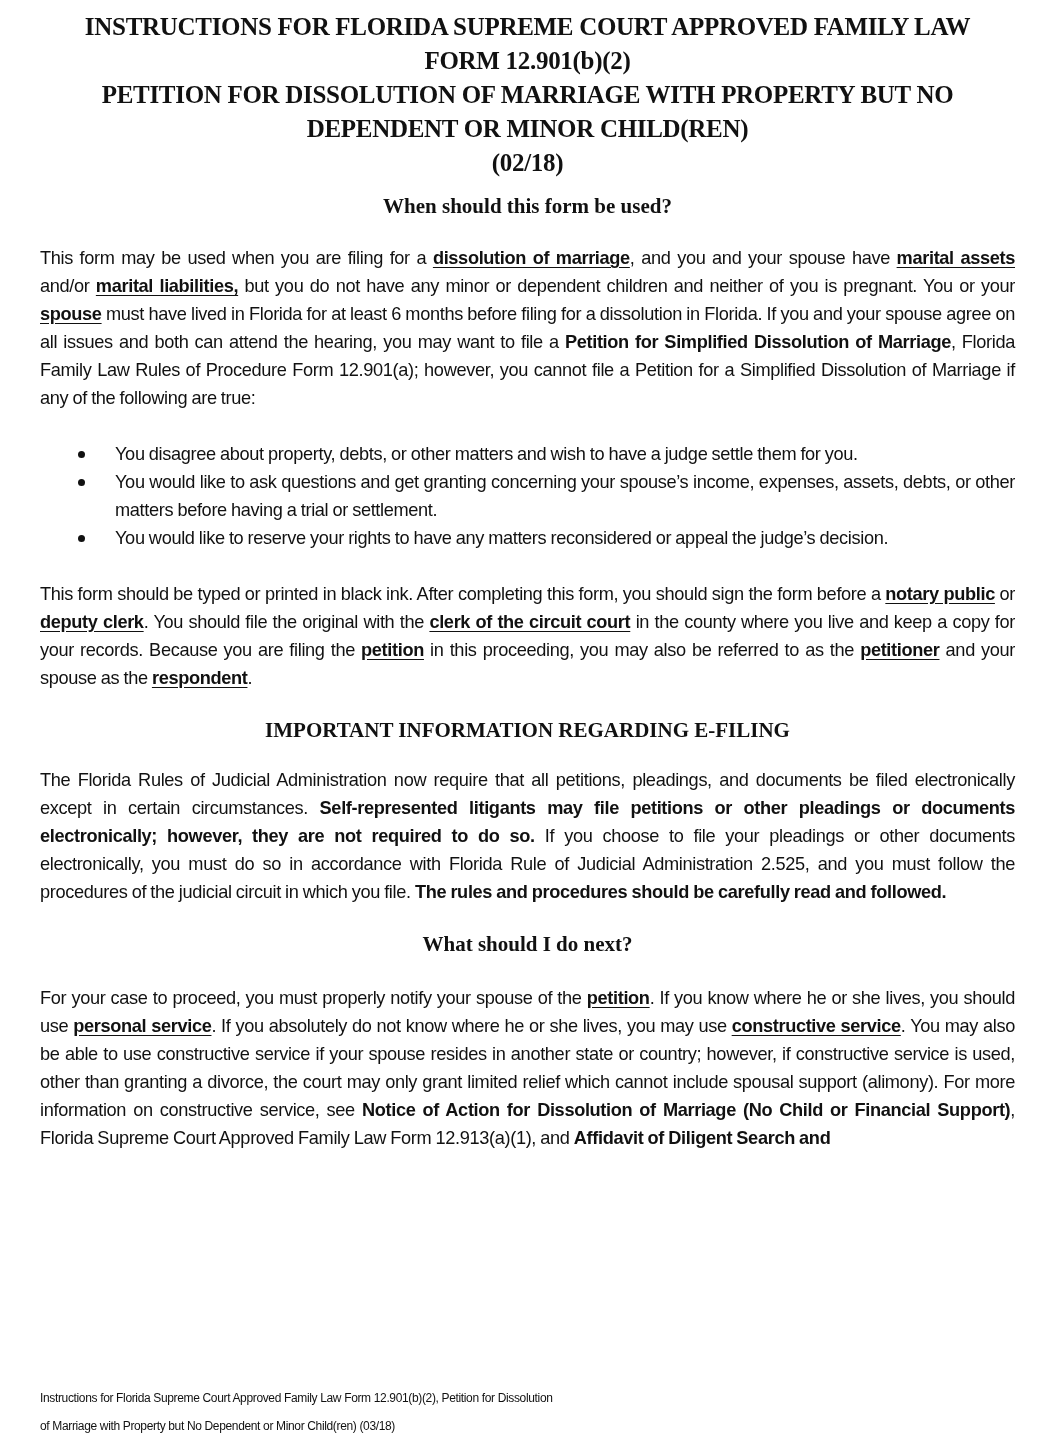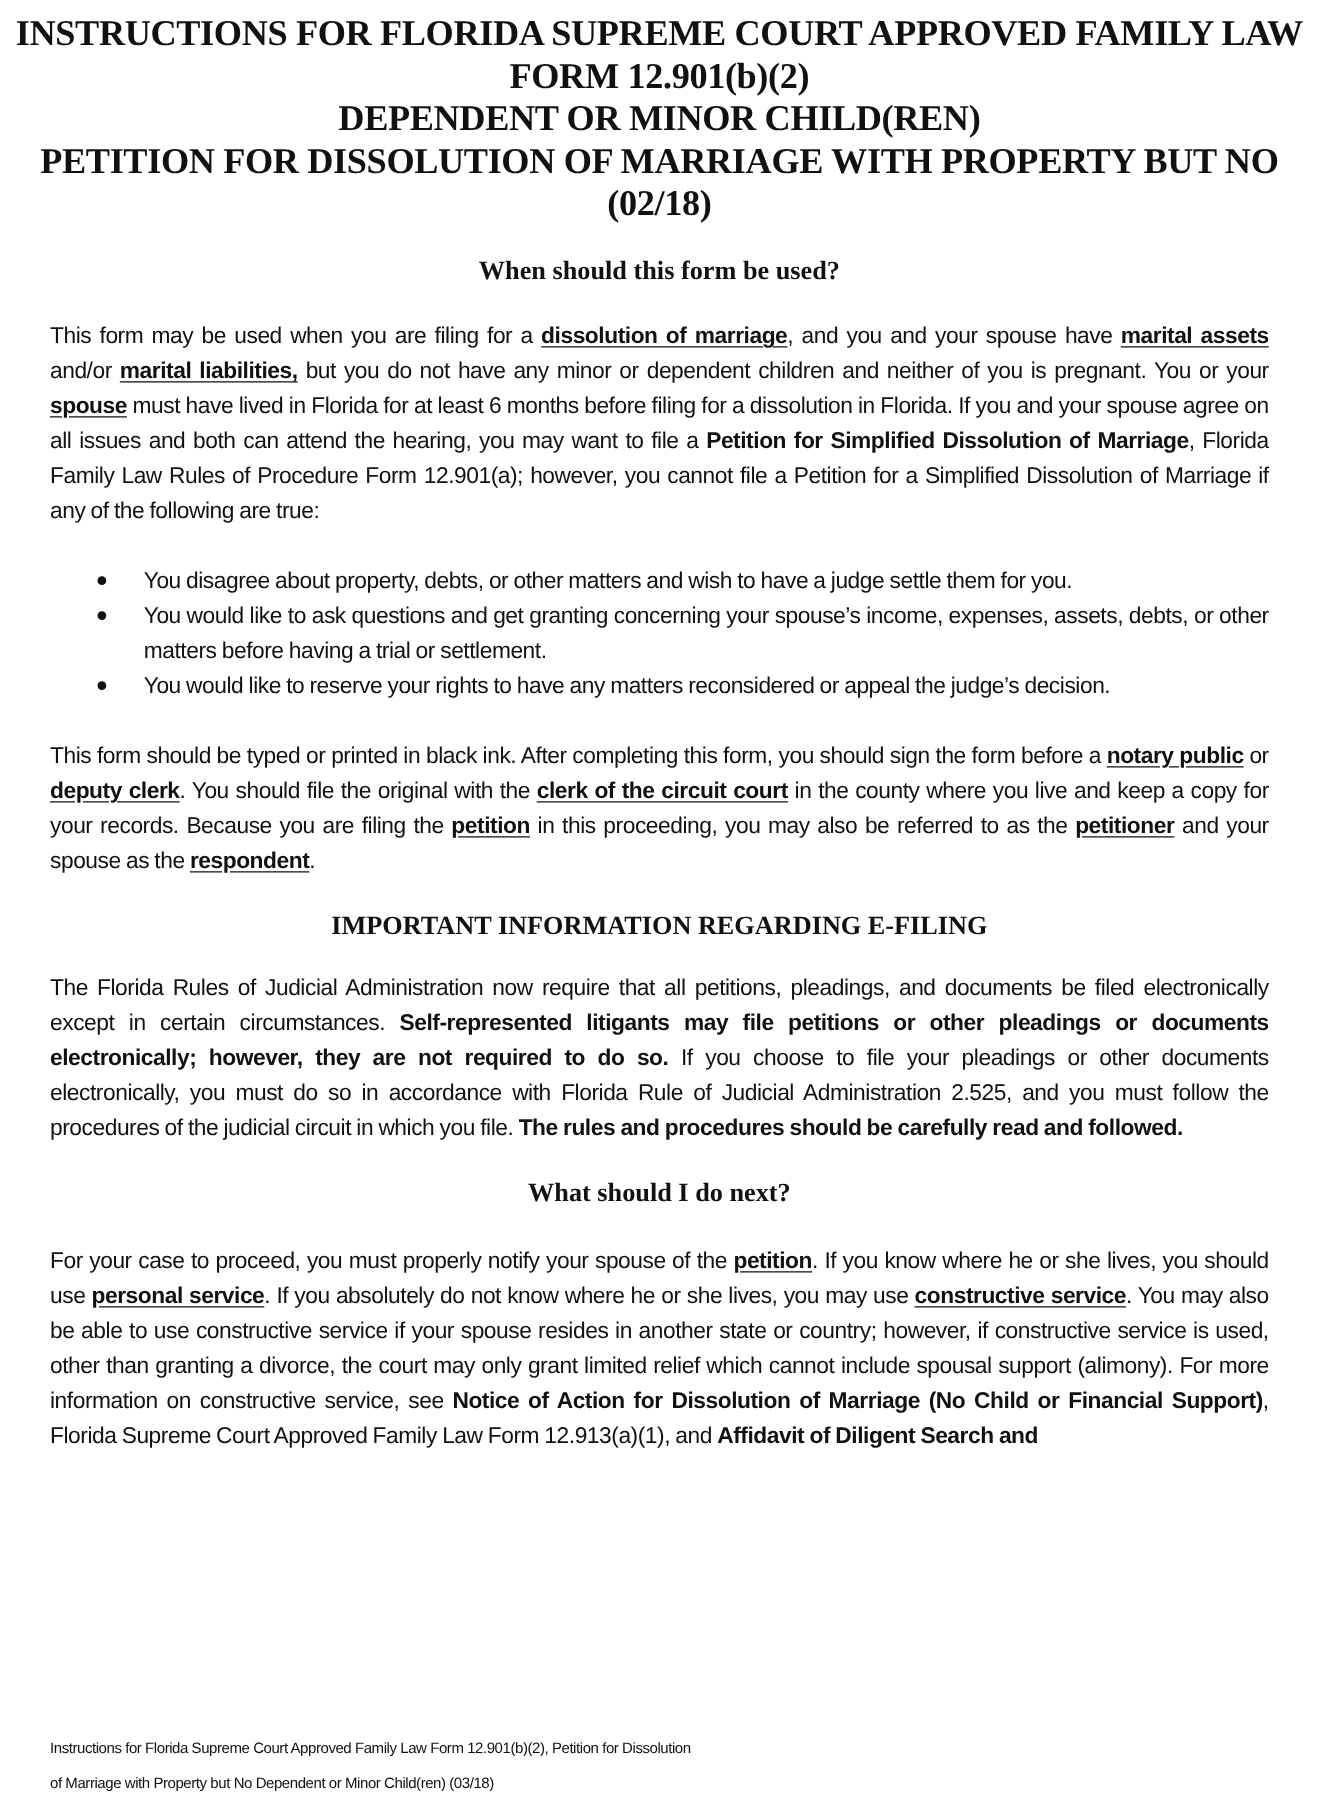--- a/index.html
+++ b/index.html
@@ -5,21 +5,21 @@
   html, body { margin: 0; padding: 0; background: #ffffff; }
   body {
     width: 1062px; height: 1441px; overflow: hidden; position: relative;
     color: #111111;
     font-family: "Liberation Sans", "DejaVu Sans", sans-serif;
   }
   .page { position: absolute; left: 40px; top: 0; width: 975px; }
   .title {
     font-family: "Liberation Serif", "DejaVu Serif", serif;
     font-weight: bold; text-align: center;
-    font-size: 29px; line-height: 34px; margin: 10px -30px 0 -30px;
+    font-size: 25px; line-height: 34px; margin: 10px -30px 0 -30px;
     letter-spacing: -0.3px;
   }
   .title div { white-space: nowrap; }
   .heading {
     font-family: "Liberation Serif", "DejaVu Serif", serif;
     font-weight: bold; text-align: center; font-size: 21px; line-height: 28px;
   }
   .para {
     font-size: 18.2px; line-height: 28px; text-align: justify;
     letter-spacing: -0.35px; word-spacing: -0.5px;
@@ -38,26 +38,26 @@
   }
 </style>
 </head>
 <body>
 
 <div class="page">
 
   <div class="title">
     <div>INSTRUCTIONS FOR FLORIDA SUPREME COURT APPROVED FAMILY LAW</div>
     <div>FORM 12.901(b)(2)</div>
+    <div>PETITION FOR DISSOLUTION OF MARRIAGE WITH PROPERTY BUT NO</div>
     <div>DEPENDENT OR MINOR CHILD(REN)</div>
-    <div>PETITION FOR DISSOLUTION OF MARRIAGE WITH PROPERTY BUT NO</div>
     <div>(02/18)</div>
   </div>
 
-  <div class="heading" style="margin-top:22px;">When should this form be used?</div>
+  <div class="heading" style="margin-top:12px;">When should this form be used?</div>
 
   <p class="para" style="margin:24px 0 0 0;">
     <span>This form may be used when you are  filing for a </span><span class="u">dissolution of marriage</span><span>, and you and your  spouse  have </span><span class="u">marital assets</span><span> and/or </span><span class="u">marital liabilities,</span><span> but you  do not have any minor or dependent children and neither of you is  pregnant.  You or your </span><span class="u">spouse</span><span> must have lived in Florida for at least 6 months before filing for a dissolution in Florida.  If you and your spouse agree on all issues and both can attend the hearing, you may want to file a </span><b>Petition for Simplified Dissolution of Marriage</b><span>, Florida Family Law Rules of Procedure Form 12.901(a); however, you cannot file a Petition for a Simplified Dissolution of Marriage if any of the following are true:</span>
   </p>
 
   <ul class="bullets para" style="margin-top:28px;">
     <li><span class="bullet-dot"></span><span>You disagree about property, debts, or other matters and wish to have a judge settle them for you.</span></li>
     <li><span class="bullet-dot"></span><span>You would like to ask questions and get granting concerning your spouse’s income, expenses, assets, debts, or other matters before having a trial or settlement.</span></li>
     <li><span class="bullet-dot"></span><span>You would like to reserve your rights to have any matters reconsidered or appeal the judge’s decision.</span></li>
   </ul>

